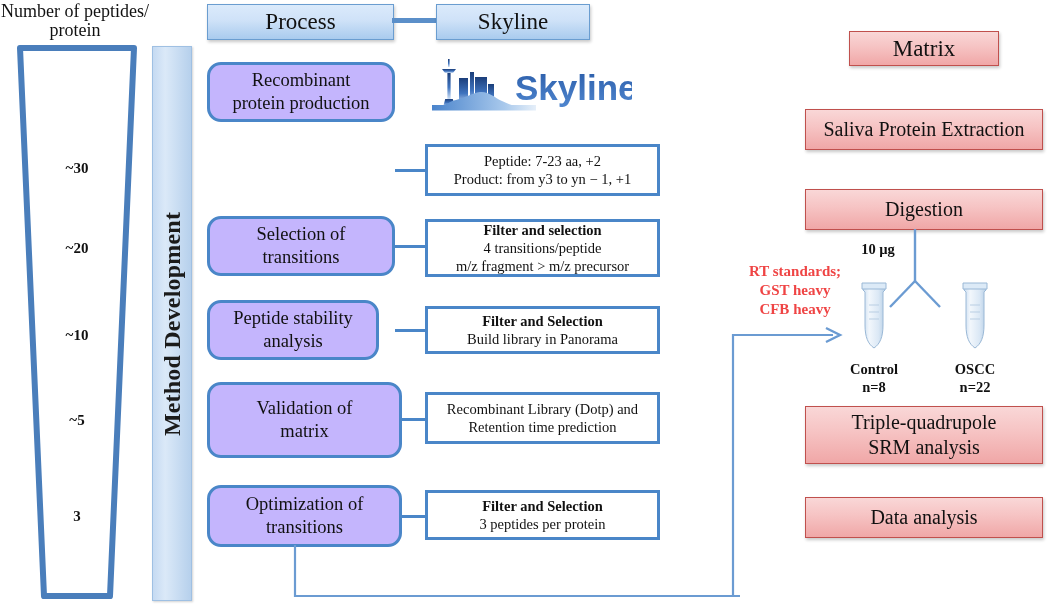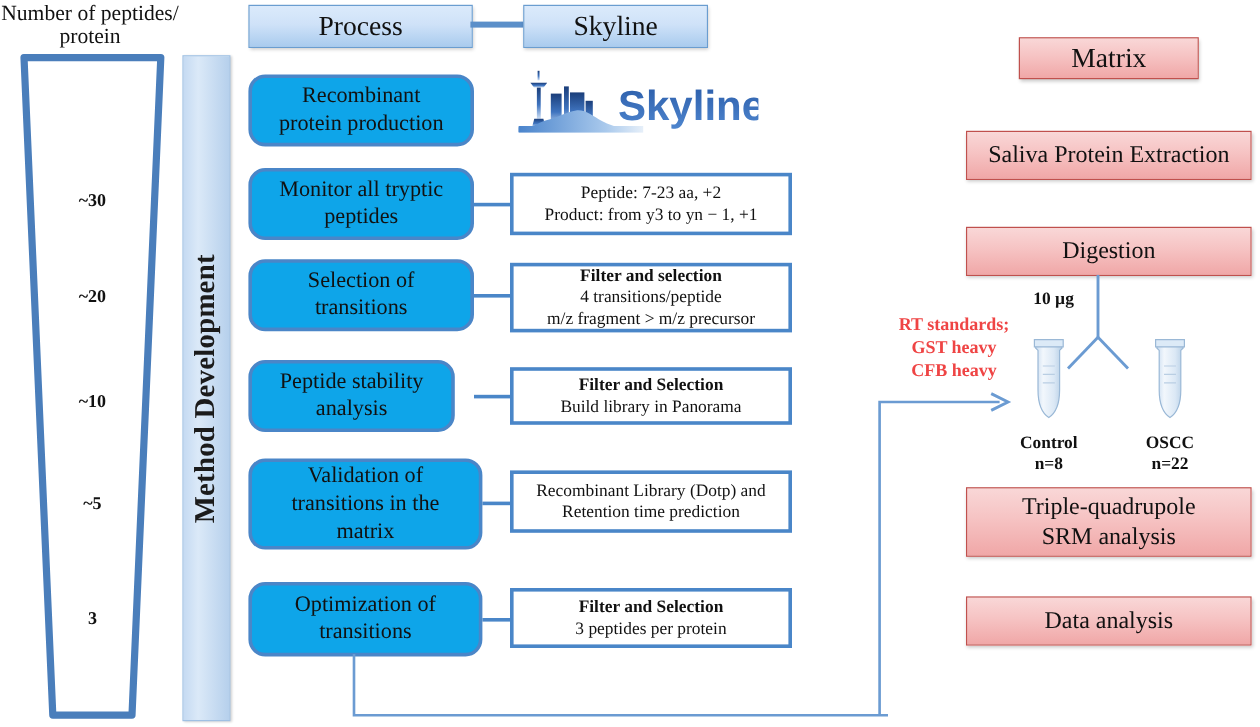--- a/index.html
+++ b/index.html
@@ -69,21 +69,21 @@
     box-shadow: 1px 2px 3px rgba(0,0,0,0.22);
     display: flex;
     align-items: center;
     justify-content: center;
     font-size: 23px;
     color: #111;
   }
 
   
   .proc-box {
-    background: #0ea5e9;
+    background: #c4b5fd;
     border: 3px solid #4a86c8;
     border-radius: 14px;
     display: flex;
     align-items: center;
     justify-content: center;
     text-align: center;
     font-size: 18.5px;
     line-height: 23px;
     color: #111;
     box-sizing: border-box;
@@ -219,26 +219,20 @@
         <rect x="43" y="21" width="12" height="29"></rect>
         <rect x="56" y="28" width="6" height="22"></rect>
       </g>
 
       <path d="M0 50 L6 50 C14 50 18 45 24 44 C33 42 40 37 48 36 C56 35 62 41 70 45 C80 50 92 53 104 54 L0 54 Z" fill="url(#hillGrad)"></path>
       <rect x="0" y="49" width="104" height="5.5" fill="url(#hillGrad)"></rect>
       <text x="83" y="44" font-family="'Liberation Sans',sans-serif" font-size="35" font-weight="bold" fill="url(#wordGrad)">Skyline</text>
     </svg>
   </div>
 
-  <div class="abs proc-box" style="left:207px; top:140px; width:188px; height:60px;">
-    <div>
-      <div>Monitor all tryptic</div>
-      <div>peptides</div>
-    </div>
-  </div>
   <div class="abs conn-h" style="left:395px; top:169px; width:32px;"></div>
   <div class="abs detail-box" style="left:425px; top:144px; width:235px; height:52px;">
     <div>
       <div>Peptide: 7-23 aa, +2</div>
       <div>Product: from y3 to yn − 1, +1</div>
     </div>
   </div>
 
   <div class="abs proc-box" style="left:207px; top:216px; width:188px; height:60px;">
     <div>
@@ -265,21 +259,20 @@
   <div class="abs detail-box" style="left:425px; top:306px; width:235px; height:48px;">
     <div>
       <div><b>Filter and Selection</b></div>
       <div>Build library in Panorama</div>
     </div>
   </div>
 
   <div class="abs proc-box" style="left:207px; top:382px; width:195px; height:76px;">
     <div>
       <div>Validation of</div>
-      <div>transitions in the</div>
       <div>matrix</div>
     </div>
   </div>
   <div class="abs conn-h" style="left:402px; top:418px; width:25px;"></div>
   <div class="abs detail-box" style="left:425px; top:392px; width:235px; height:52px;">
     <div>
       <div>Recombinant Library (Dotp) and</div>
       <div>Retention time prediction</div>
     </div>
   </div>

